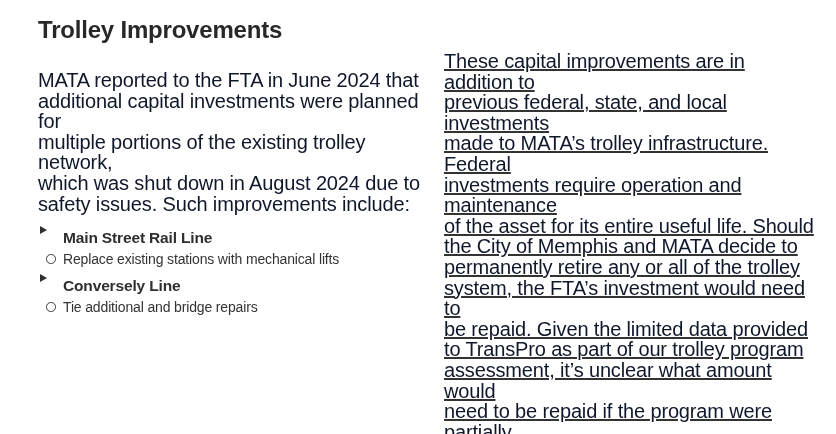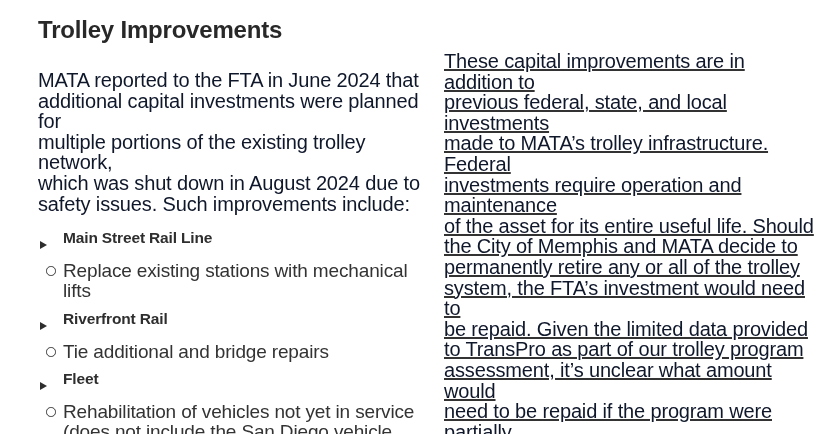--- a/index.html
+++ b/index.html
@@ -47,46 +47,45 @@
     color: #0f172a;
   }
   .improvements-list {
     margin-top: 14px;
   }
   .improvement-group {
     margin-bottom: 7px;
   }
   .group-header {
     display: flex;
-    align-items: flex-end;
+    align-items: flex-start;
     padding-left: 2px;
     font-size: 15.5px;
     line-height: 20.6px;
     font-weight: 700;
     color: #2e2e2e;
     letter-spacing: -0.15px;
   }
   .tri-bullet {
     flex: none;
     width: 0;
     height: 0;
     border-left: 7px solid #2e2e2e;
     border-top: 4.5px solid transparent;
     border-bottom: 4.5px solid transparent;
     margin-right: 16px;
     margin-top: -2px;
   }
   .group-sub {
     display: flex;
     padding-left: 8px;
-    font-size: 19px;
+    font-size: 14px;
     line-height: 20.6px;
     letter-spacing: -0.15px;
     color: #333333;
-    margin-top: 12px;
   }
   .circle-bullet {
     flex: none;
     box-sizing: border-box;
     width: 9.5px;
     height: 9.5px;
     border: 1.5px solid #3a3a3a;
     border-radius: 50%;
     margin-right: 7.5px;
     margin-top: 5.5px;
@@ -118,40 +117,28 @@
         </div>
         <div class="group-sub">
           <span class="circle-bullet"></span>
           <span class="sub-text">Replace existing stations with mechanical lifts</span>
         </div>
       </div>
 
       <div class="improvement-group">
         <div class="group-header">
           <span class="tri-bullet"></span>
-          <span>Riverfront Rail</span>
+          <span>Conversely Line</span>
         </div>
         <div class="group-sub">
           <span class="circle-bullet"></span>
           <span class="sub-text">Tie additional and bridge repairs</span>
         </div>
       </div>
 
-      <div class="improvement-group">
-        <div class="group-header">
-          <span class="tri-bullet"></span>
-          <span>Fleet</span>
-        </div>
-        <div class="group-sub">
-          <span class="circle-bullet"></span>
-          <span class="sub-text">Rehabilitation of vehicles not yet in service
-(does not include the San Diego vehicle
-pictured above in storage)</span>
-        </div>
-      </div>
 
     </div>
   </div>
 
   <div class="col-right">
     <div class="body-text">These capital improvements are in addition to
 previous federal, state, and local investments
 made to MATA’s trolley infrastructure. Federal
 investments require operation and maintenance
 of the asset for its entire useful life. Should

